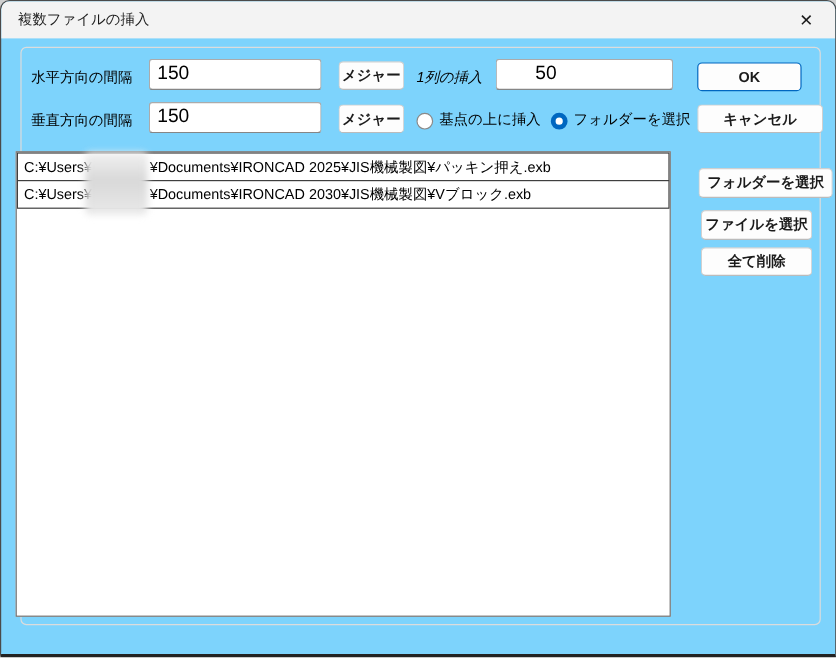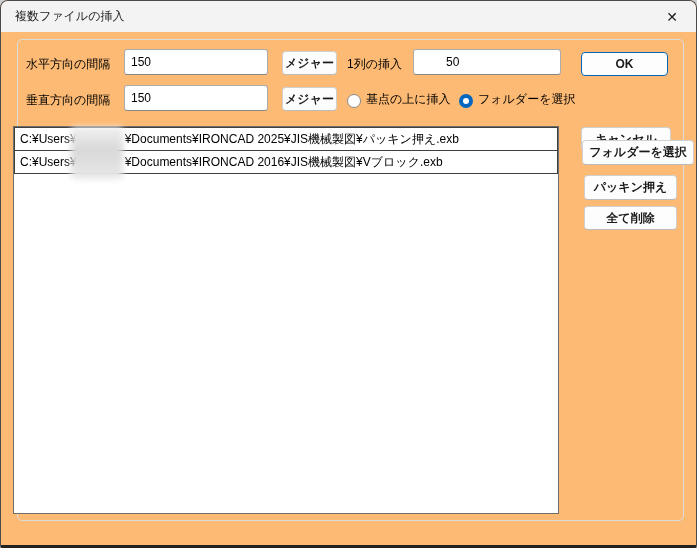--- a/index.html
+++ b/index.html
@@ -1,20 +1,20 @@
 <!DOCTYPE html>
 <html><head>
 <meta charset="utf-8">
 <style>
   html,body { margin:0; padding:0; background:#cfcfcf; }
   * { box-sizing:border-box; font-family:"Liberation Sans","DejaVu Sans",sans-serif; }
 
   .win {
     position:relative; width:697px; height:548px;
-    background:#fdba74;
+    background:#7dd3fc;
     border:1px solid #4a4a4a; border-bottom:3px solid #222;
     border-radius:8px 8px 2px 2px;
     overflow:hidden;
   }
   .titlebar {
     position:absolute; left:0; top:0; width:100%; height:31px;
     background:#f3f3f3;
   }
   .title {
     position:absolute; left:14px; top:0; line-height:31px;
@@ -30,21 +30,21 @@
   .frame {
     position:absolute; left:16px; top:38px; width:667px; height:482px;
     border:1px solid #dcdcdc; border-radius:5px;
   }
 
   .lbl { position:absolute; font-size:12px; color:#000; white-space:nowrap;text-align:right; }
 
   .txt {
     position:absolute; height:26px; background:#fff;
     border:1px solid #ababab; border-bottom:1px solid #868686;
-    border-radius:3px; font-size:12px; color:#000; padding:0 6px;
+    border-radius:3px; font-size:16px; color:#000; padding:0 6px;
     outline:none;
   }
 
   .btn {
     position:absolute; background:#fdfdfd;
     border:1px solid #d0d0d0; border-bottom-color:#bbb;
     border-radius:4px; font-size:12px; color:#1b1b1b;
     display:flex; align-items:center; justify-content:center;
     white-space:nowrap; cursor:default;font-weight:bold;
   }
@@ -90,50 +90,50 @@
     <div class="closebtn">
       <span>✕</span>
     </div>
   </div>
 
   <div class="frame"></div>
 
   <span class="lbl" style="left:25px; top:55px;">水平方向の間隔</span>
   <input class="txt" style="left: 123px; top: 48px; width: 144px;" value="150">
   <div class="btn" style="left:281px; top:50px; width:55px; height:24px;">メジャー</div>
-  <span class="lbl" style="left:346px; top:55px;">1列の挿入</span>
+  <span class="lbl" style="left:346px; top:55px;font-style:italic;">1列の挿入</span>
   <input class="txt" style="left: 412px; top: 48px; width: 148px; padding-left: 32px;" value="50">
   <div class="btn default" style="left:580px; top:51px; width:87px; height:24px;">OK</div>
 
   <span class="lbl" style="left:25px; top:91px;">垂直方向の間隔</span>
   <input class="txt" style="left: 123px; top: 84px; width: 144px;" value="150">
   <div class="btn" style="left:281px; top:86px; width:55px; height:24px;">メジャー</div>
 
   <div class="radio-group" style="left:346px; top:90px;">
     <span class="radio"></span>
     <span class="radio-label">基点の上に挿入</span>
   </div>
   <div class="radio-group" style="left:458px; top:90px;">
     <span class="radio checked"></span>
     <span class="radio-label">フォルダーを選択</span>
   </div>
 
-  <div class="btn" style="left:580px; top:86px; width:90px; height:24px;margin-top:40px;">キャンセル</div>
+  <div class="btn" style="left:580px; top:86px; width:105px; height:24px;">キャンセル</div>
 
   <div class="list">
     <div class="item">
       <span>C:¥Users¥</span><span class="gap"></span><span>¥Documents¥IRONCAD 2025¥JIS機械製図¥パッキン押え.exb</span>
     </div>
     <div class="item">
-      <span>C:¥Users¥</span><span class="gap"></span><span>¥Documents¥IRONCAD 2016¥JIS機械製図¥Vブロック.exb</span>
+      <span>C:¥Users¥</span><span class="gap"></span><span>¥Documents¥IRONCAD 2030¥JIS機械製図¥Vブロック.exb</span>
     </div>
   </div>
   <div class="blur"></div>
 
   <div class="btn" style="left:581px; top:139px; width:112px; height:25px;">フォルダーを選択</div>
-  <div class="btn" style="left:583px; top:174px; width:93px; height:25px;">パッキン押え</div>
+  <div class="btn" style="left:583px; top:174px; width:93px; height:25px;">ファイルを選択</div>
   <div class="btn" style="left:583px; top:205px; width:93px; height:24px;">全て削除</div>
 
   <div class="status">
     <span>合計</span><span>2</span>
   </div>
 
 </div>
 
 </body></html>

